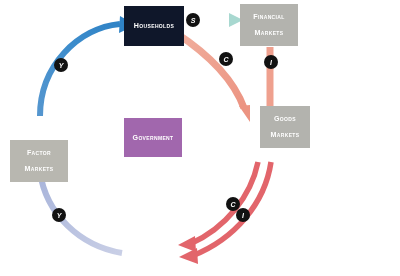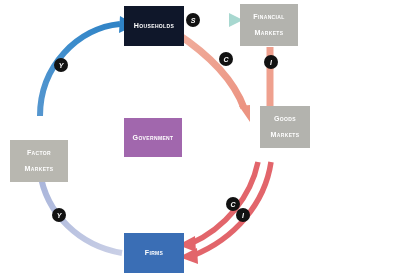--- a/index.html
+++ b/index.html
@@ -155,23 +155,20 @@
 
   <div class="node-box" id="node-government" style="background: rgb(161, 103, 173);">
     <span class="node-label" style="color: rgb(255, 255, 255);">Government</span>
   </div>
 
   <div class="node-box" id="node-goods-markets" style="background: rgb(179, 179, 174);">
     <span class="node-label" style="color: rgb(255, 255, 255);">Goods
 Markets</span>
   </div>
 
-  <div class="node-box" id="node-firms" style="background: rgb(58, 110, 181);">
-    <span class="node-label" style="color: rgb(255, 255, 255);">Firms</span>
-  </div>
 
   <div class="badge" style="left:54px; top:58px;">Y</div>
   <div class="badge" style="left:186px; top:13px;">S</div>
   <div class="badge" style="left:219px; top:52px;">C</div>
   <div class="badge" style="left:264px; top:55px;">I</div>
   <div class="badge" style="left:226px; top:197px;">C</div>
   <div class="badge" style="left:236px; top:208px;">I</div>
   <div class="badge" style="left:52px; top:208px;">Y</div>
 
 </div>

